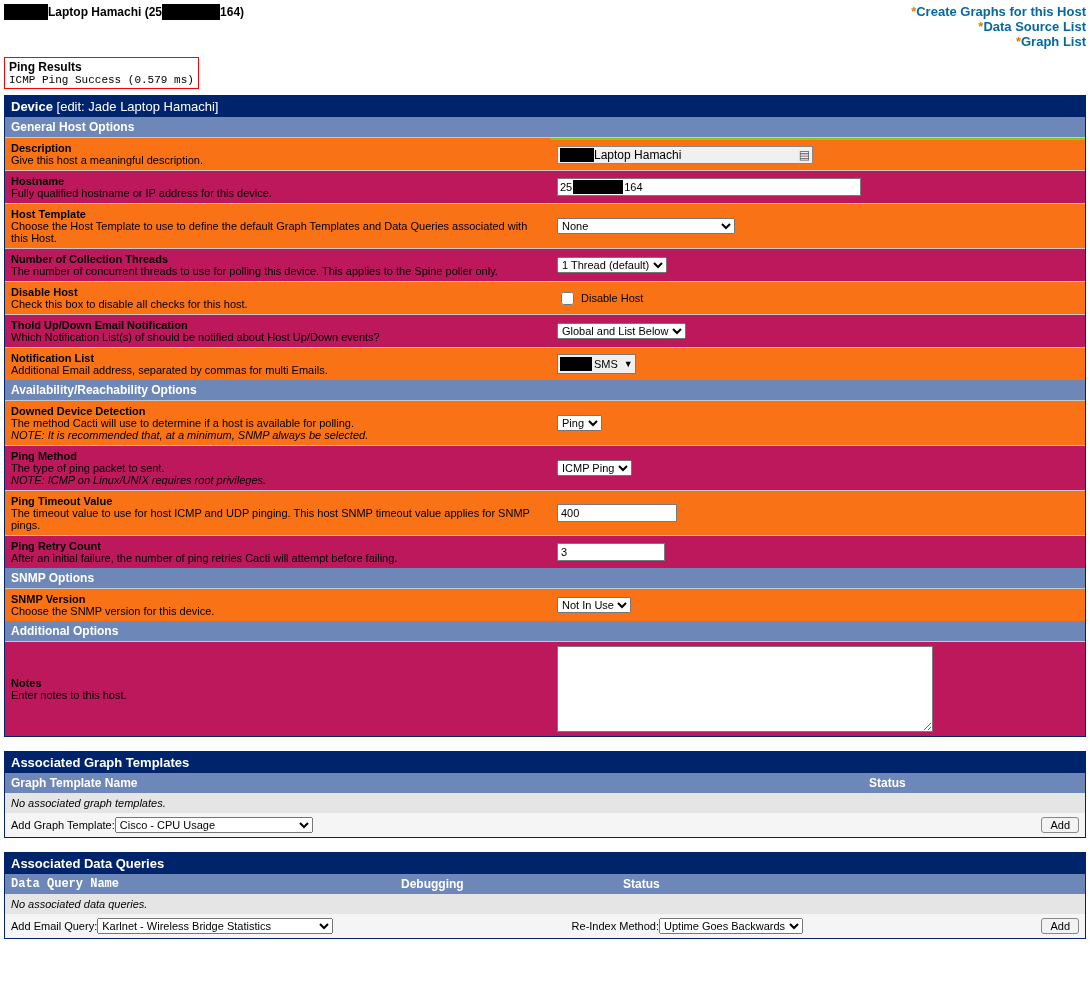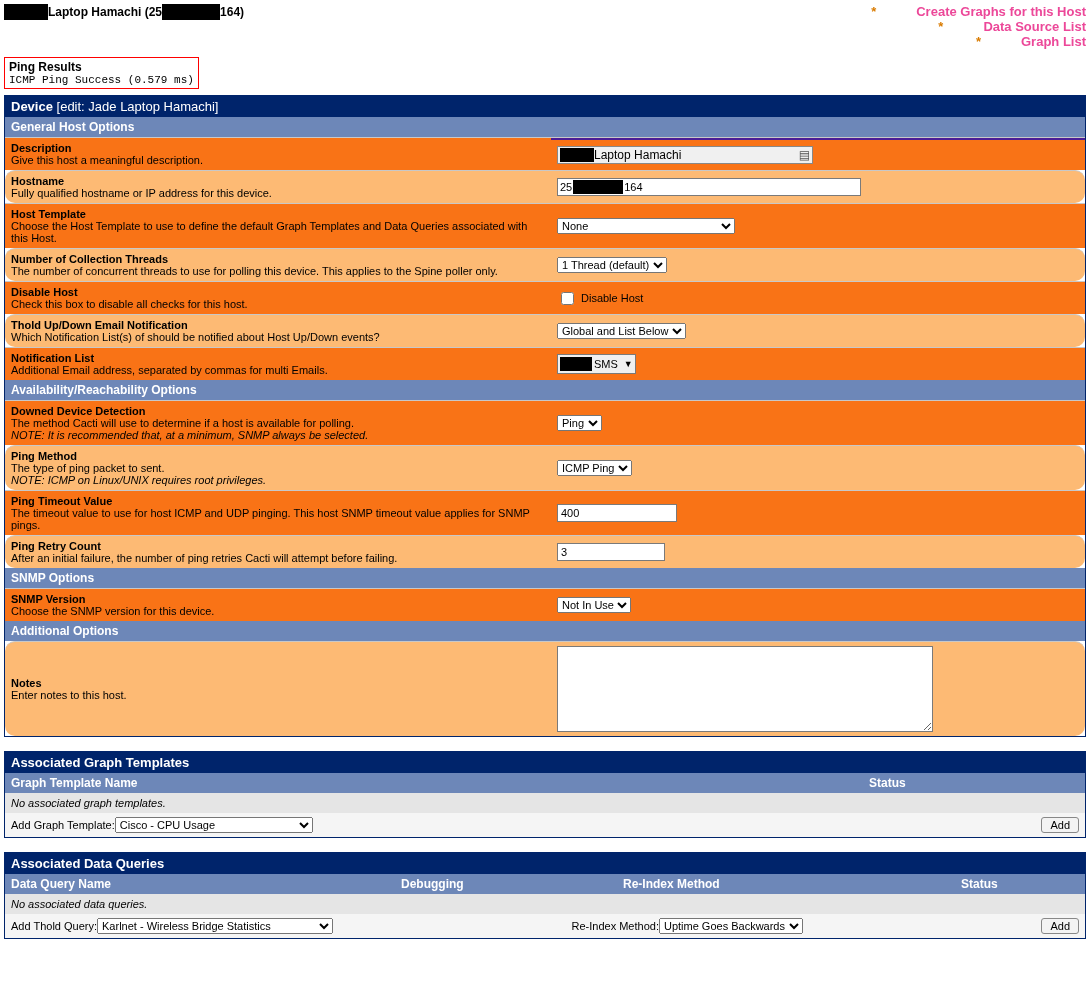--- a/index.html
+++ b/index.html
@@ -8,42 +8,42 @@
     margin: 0;
     padding: 4px;
     background: #fff;
     color: #000;
   }
   .top-row { display: flex; justify-content: space-between; align-items: flex-start; }
   .top-left { display: flex; align-items: center; }
   .redact { background: #000; display: inline-block; }
   .page-title { font-size: 12px; font-weight: bold; }
   .top-links { text-align: right; font-size: 13px; font-weight: bold; }
-  .top-links a { color: #ec4899; text-decoration: none; margin-left: 40px; }
+  .top-links a { color: #0369a1; text-decoration: none; }
   .ast { color: #d97b00; font-weight: bold; }
 
   .ping-box { border: 1px solid #f00; display: inline-block; padding: 2px 4px; margin-top: 8px; }
   .ping-title { font-weight: bold; font-size: 12px; }
   .ping-status { font-family: "Courier New", monospace; font-size: 11px; color: #000; }
 
   .panel { border: 1px solid #00246b; margin-top: 6px; }
   .panel-head { background: #00246b; color: #fff; padding: 3px 6px; font-size: 13px; }
   .panel-head .bold { font-weight: bold; }
   .section-head { background: #6d87b8; color: #ffffff; font-weight: bold; padding: 3px 6px; font-size: 12px; }
   .section-cols { background: #6d87b8; color: #ffffff; font-weight: bold; font-size: 12px; }
 
   .option-row { display: flex; border-top: 1px solid #c8c8c8; }
   .option-row:first-of-type { border-top: none; }
   .opt-left { width: 546px; padding: 4px 6px; box-sizing: border-box; }
   .opt-right { flex: 1; padding: 4px 6px; display: flex; align-items: center; gap: 4px; }
   .opt-label { font-weight: bold; font-size: 11px; }
   .opt-desc { font-size: 11px; color: #000; }
   .opt-note { font-style: italic; }
   .alt1 { background: #f97316; }
-  .alt2 { background: #fdba74; border-radius: 10px; }
+  .alt2 { background: #be185d; }
 
   input[type="text"], textarea {
     font-family: Verdana, Arial, sans-serif;
     font-size: 11px;
     border: 1px solid #7a7a7a;
     padding: 2px 3px;
     box-sizing: border-box;
   }
   select { font-family: Verdana, Arial, sans-serif; font-size: 11px; }
   textarea { resize: both; }
@@ -53,21 +53,21 @@
   .desc-pseudo-input .book-icon { margin-left:auto; color:#555; font-size:12px; }
 
   .empty-msg { padding: 4px 6px; font-style: italic; background: #e5e5e5; }
   .addline { display:flex; align-items:center; background:#f5f5f5; padding:4px 6px; }
   .addbtn-wrap { margin-left:auto; }
   button.add { font-family: inherit; font-size:11px; padding:1px 8px; border:1px solid #888; border-radius:3px; background:#f3f3f3; cursor:pointer; }
 
   .cols-row { display:flex; padding:3px 6px; }
   .col-gt-name { width:858px; }
   .col-status { flex:1; }
-  .col-dq-name { width:390px; }
+  .col-dq-name { width:390px;font-family:Liberation Mono, monospace; }
   .col-dq-debug { width:222px; }
   .col-dq-reindex { width:338px; }
 </style>
 </head>
 <body>
 
 
 
 
 <div class="top-row">
@@ -96,21 +96,21 @@
     <span class="bold">Device </span><span>[edit: Jade Laptop Hamachi]</span>
   </div>
 
   <div class="section-head">General Host Options</div>
 
   <div class="option-row alt1">
     <div class="opt-left">
       <div class="opt-label">Description</div>
       <div class="opt-desc">Give this host a meaningful description.</div>
     </div>
-    <div class="opt-right" style="border-top:2px solid #4c1d95;text-align:right;">
+    <div class="opt-right" style="border-top:2px solid #84cc16;text-align:right;">
       <div class="desc-pseudo-input">
         <span class="inline-redact" style="width:34px;height:14px;"></span>
         <span> Laptop Hamachi</span>
         <span class="book-icon">▤</span>
       </div>
     </div>
   </div>
 
   <div class="option-row alt2">
     <div class="opt-left">
@@ -264,26 +264,25 @@
     <span class="addbtn-wrap"><button class="add">Add</button></span>
   </div>
 </div>
 
 
 <div class="panel" style="margin-top:14px;">
   <div class="panel-head"><span class="bold">Associated Data Queries</span></div>
   <div class="section-cols cols-row">
     <div class="col-dq-name">Data Query Name</div>
     <div class="col-dq-debug">Debugging</div>
-    <div class="col-dq-reindex">Re-Index Method</div>
     <div class="col-status">Status</div>
   </div>
   <div class="empty-msg">No associated data queries.</div>
   <div class="addline">
-    <span>Add Thold Query:</span>
+    <span>Add Email Query:</span>
     <select style="width:236px;"><option>Karlnet - Wireless Bridge Statistics</option></select>
     <span style="margin-left:auto;"></span>
     <span>Re-Index Method:</span>
     <select><option>Uptime Goes Backwards</option></select>
     <span style="margin-left:auto;"><button class="add">Add</button></span>
   </div>
 </div>
 
 
 

